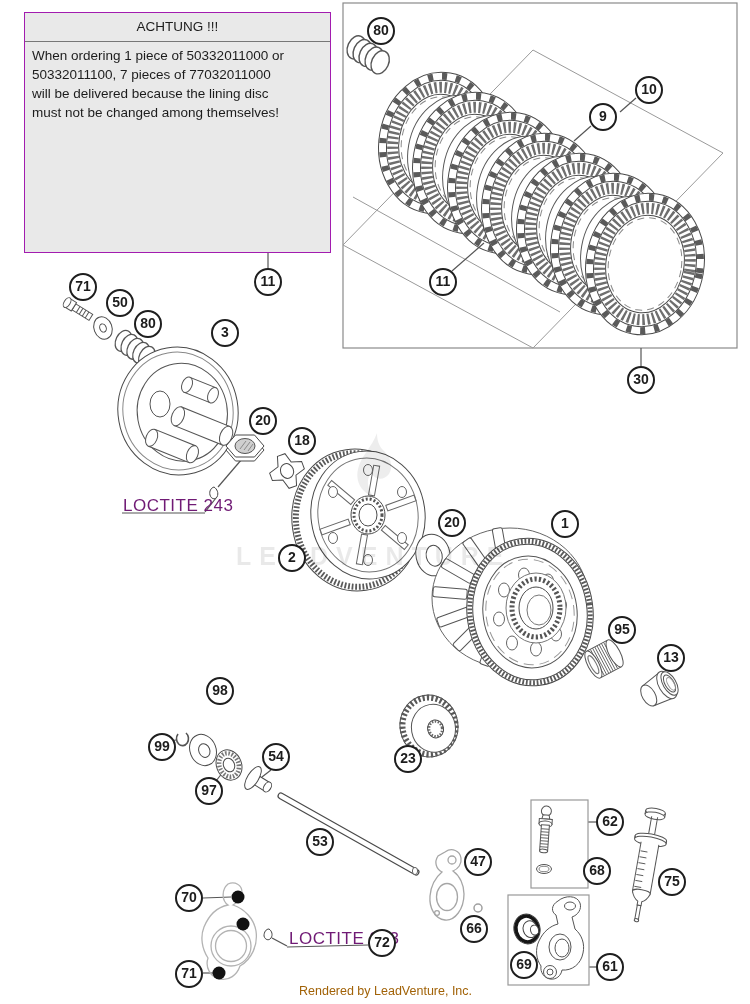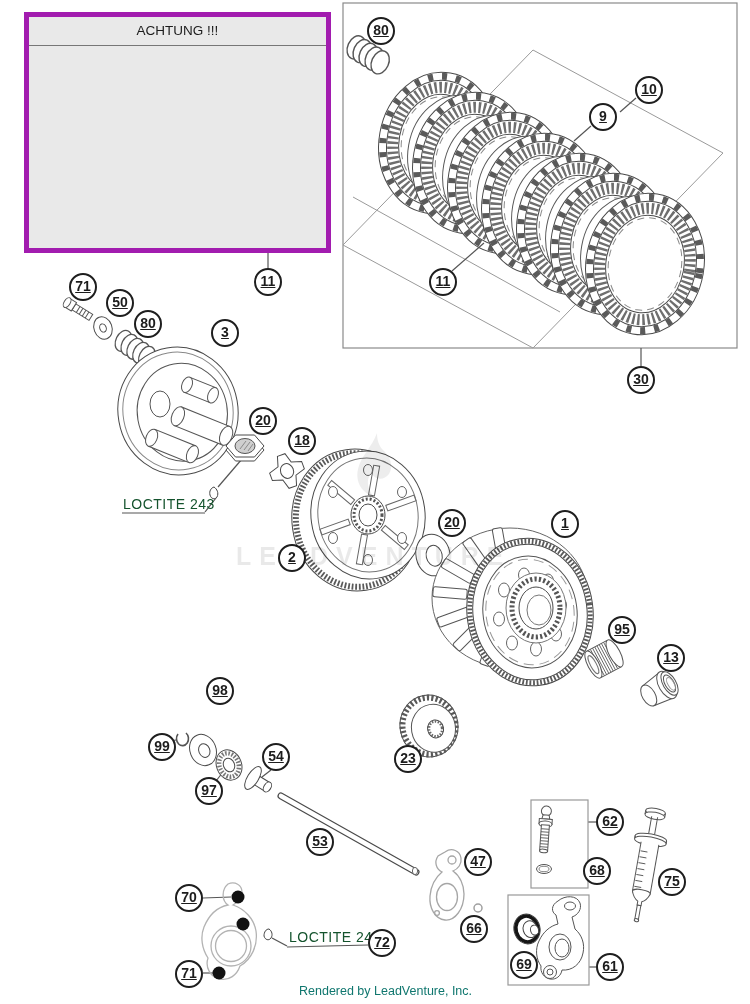--- a/index.html
+++ b/index.html
@@ -1,31 +1,31 @@
 <!DOCTYPE html>
 <html><head>
 <meta charset="utf-8">
 <style>
   html,body{margin:0;padding:0;background:#fff;}
   .stage{position:relative;width:750px;height:1004px;background:#fff;overflow:hidden;
          font-family:"Liberation Sans",sans-serif;color:#1c1c1c;}
   svg{position:absolute;left:0;top:0;}
   .warning-box{position:absolute;left:24px;top:12px;width:307px;height:241px;
-    background:#e9e9e9;border:5px solid #a21caf;box-sizing:border-box;
+    background:#e9e9e9;border:1px solid #a21caf;box-sizing:border-box;
     font-size:13.5px;line-height:19px;padding:4px 7px;}
   .wb-title{text-align:center;}
   .pre{white-space:pre-line;}
   .wb-divider{border:none;border-top:1px solid #777;margin:5px -7px 4px -7px;}
   .callout{position:absolute;width:28px;height:28px;border:2.2px solid #1e1e1e;
     border-radius:50%;background:#fff;box-sizing:border-box;text-align:center;
-    font-size:14px;font-weight:700;line-height:23px;z-index:5;cursor:pointer;text-decoration:underline;}
-  .loctite{position:absolute;font-size:14px;letter-spacing:0.5px;color:#14532d;z-index:4;}
+    font-size:14px;font-weight:700;line-height:23px;z-index:5;cursor:pointer;}
+  .loctite{position:absolute;font-size:17px;letter-spacing:0.5px;color:#701a75;z-index:4;}
   .watermark-text{position:absolute;left:236px;top:542px;font-size:25px;font-weight:700;
     letter-spacing:8px;color:rgba(0,0,0,0.085);z-index:1;}
-  .footer-credit{position:absolute;left:299px;top:984px;font-size:12.5px;color:#0f766e;z-index:4;}
+  .footer-credit{position:absolute;left:299px;top:984px;font-size:12.5px;color:#a16207;z-index:4;}
 </style>
 </head>
 <body>
 
 <div class="stage">
 
   <svg width="750" height="1004" viewBox="0 0 750 1004">
     <defs>
       <g id="fdisc">
         <ellipse rx="59" ry="71" fill="#fff" stroke="#4a4a4a" stroke-width="1"></ellipse>
@@ -400,20 +400,24 @@
       <rect x="-1.8" y="40" width="3.6" height="14" fill="#fff"></rect>
       <ellipse cx="0" cy="55" rx="2.2" ry="1.5" fill="#fff"></ellipse>
     </g>
 
     <path d="M 377,433 C 372,447 361,456 358,469 C 355,482 362,493 374,497 C 367,489 366,480 371,473 C 375,480 384,481 389,474 C 394,466 390,456 383,450 C 379,446 377,440 377,433 Z" fill="rgba(0,0,0,0.07)"></path>
   </svg>
 
   <div class="warning-box">
     <div class="wb-title">ACHTUNG !!!</div>
     <hr class="wb-divider">
+    <div class="pre">When ordering 1 piece of 50332011000 or
+50332011100, 7 pieces of 77032011000
+will be delivered because the lining disc
+must not be changed among themselves!</div>
   </div>
 
   <div class="callout" style="left:367px;top:17px">80</div>
   <div class="callout" style="left:635px;top:76px">10</div>
   <div class="callout" style="left:589px;top:103px">9</div>
   <div class="callout" style="left:429px;top:268px">11</div>
   <div class="callout" style="left:254px;top:268px">11</div>
   <div class="callout" style="left:627px;top:366px">30</div>
   <div class="callout" style="left:69px;top:273px">71</div>
   <div class="callout" style="left:106px;top:289px">50</div>

